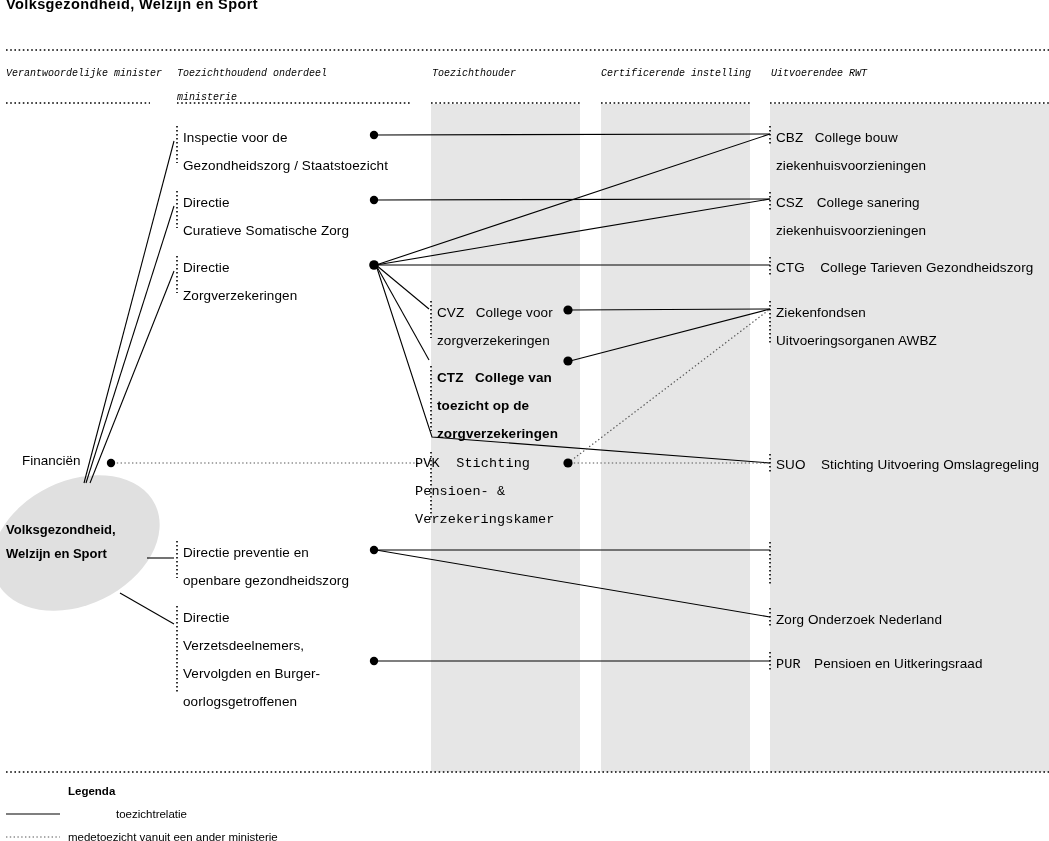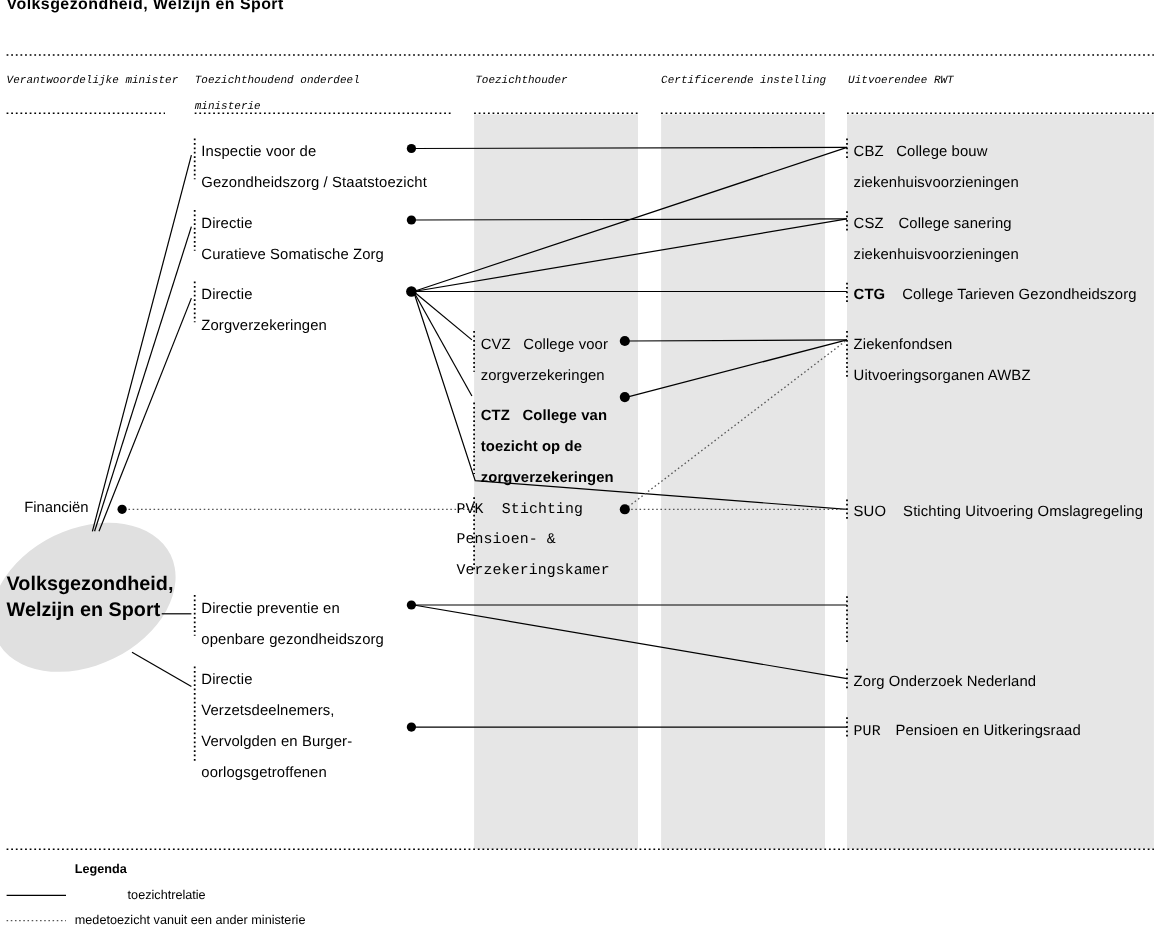--- a/index.html
+++ b/index.html
@@ -62,21 +62,21 @@
     line-height: 28px;
     white-space: pre-line;
     letter-spacing: 0.1px;
   }
 
   #minister-ellipse-label {
     position: absolute;
     left: 6px;
     top: 518px;
     width: 150px;
-    font-size: 18px;
+    font-size: 13px;
     font-weight: bold;
     line-height: 24px;
     white-space: pre-line;
   }
 
   #financien-label {
     position: absolute;
     left: 6px;
     top: 453px;
     font-size: 13.5px;
@@ -240,21 +240,21 @@
 
     <div class="abs" style="left:776px;top:124px;">
       <span class="node-label abbr" style="position:static;">CBZ</span>
       <span class="node-label expl" style="position:static;margin-left:7px;">College bouw ziekenhuisvoorzieningen</span>
     </div>
     <div class="abs" style="left:776px;top:189px;">
       <span class="node-label abbr" style="position:static;">CSZ</span>
       <span class="node-label expl" style="position:static;margin-left:9px;">College sanering ziekenhuisvoorzieningen</span>
     </div>
     <div class="abs" style="left:776px;top:254px;">
-      <span class="node-label abbr" style="position:static;font-weight:bold;">CTG</span>
+      <span class="node-label abbr" style="position:static;">CTG</span>
       <span class="node-label expl" style="position:static;margin-left:11px;">College Tarieven Gezondheidszorg</span>
     </div>
     <div class="node-label" style="left:776px;top:299px;">Ziekenfondsen
 Uitvoeringsorganen AWBZ</div>
     <div class="abs" style="left:776px;top:451px;">
       <span class="node-label abbr" style="position:static;">SUO</span>
       <span class="node-label expl" style="position:static;margin-left:11px;">Stichting Uitvoering Omslagregeling</span>
     </div>
     <div class="node-label" style="left:776px;top:606px;">Zorg Onderzoek Nederland</div>
     <div class="abs" style="left:776px;top:650px;">

